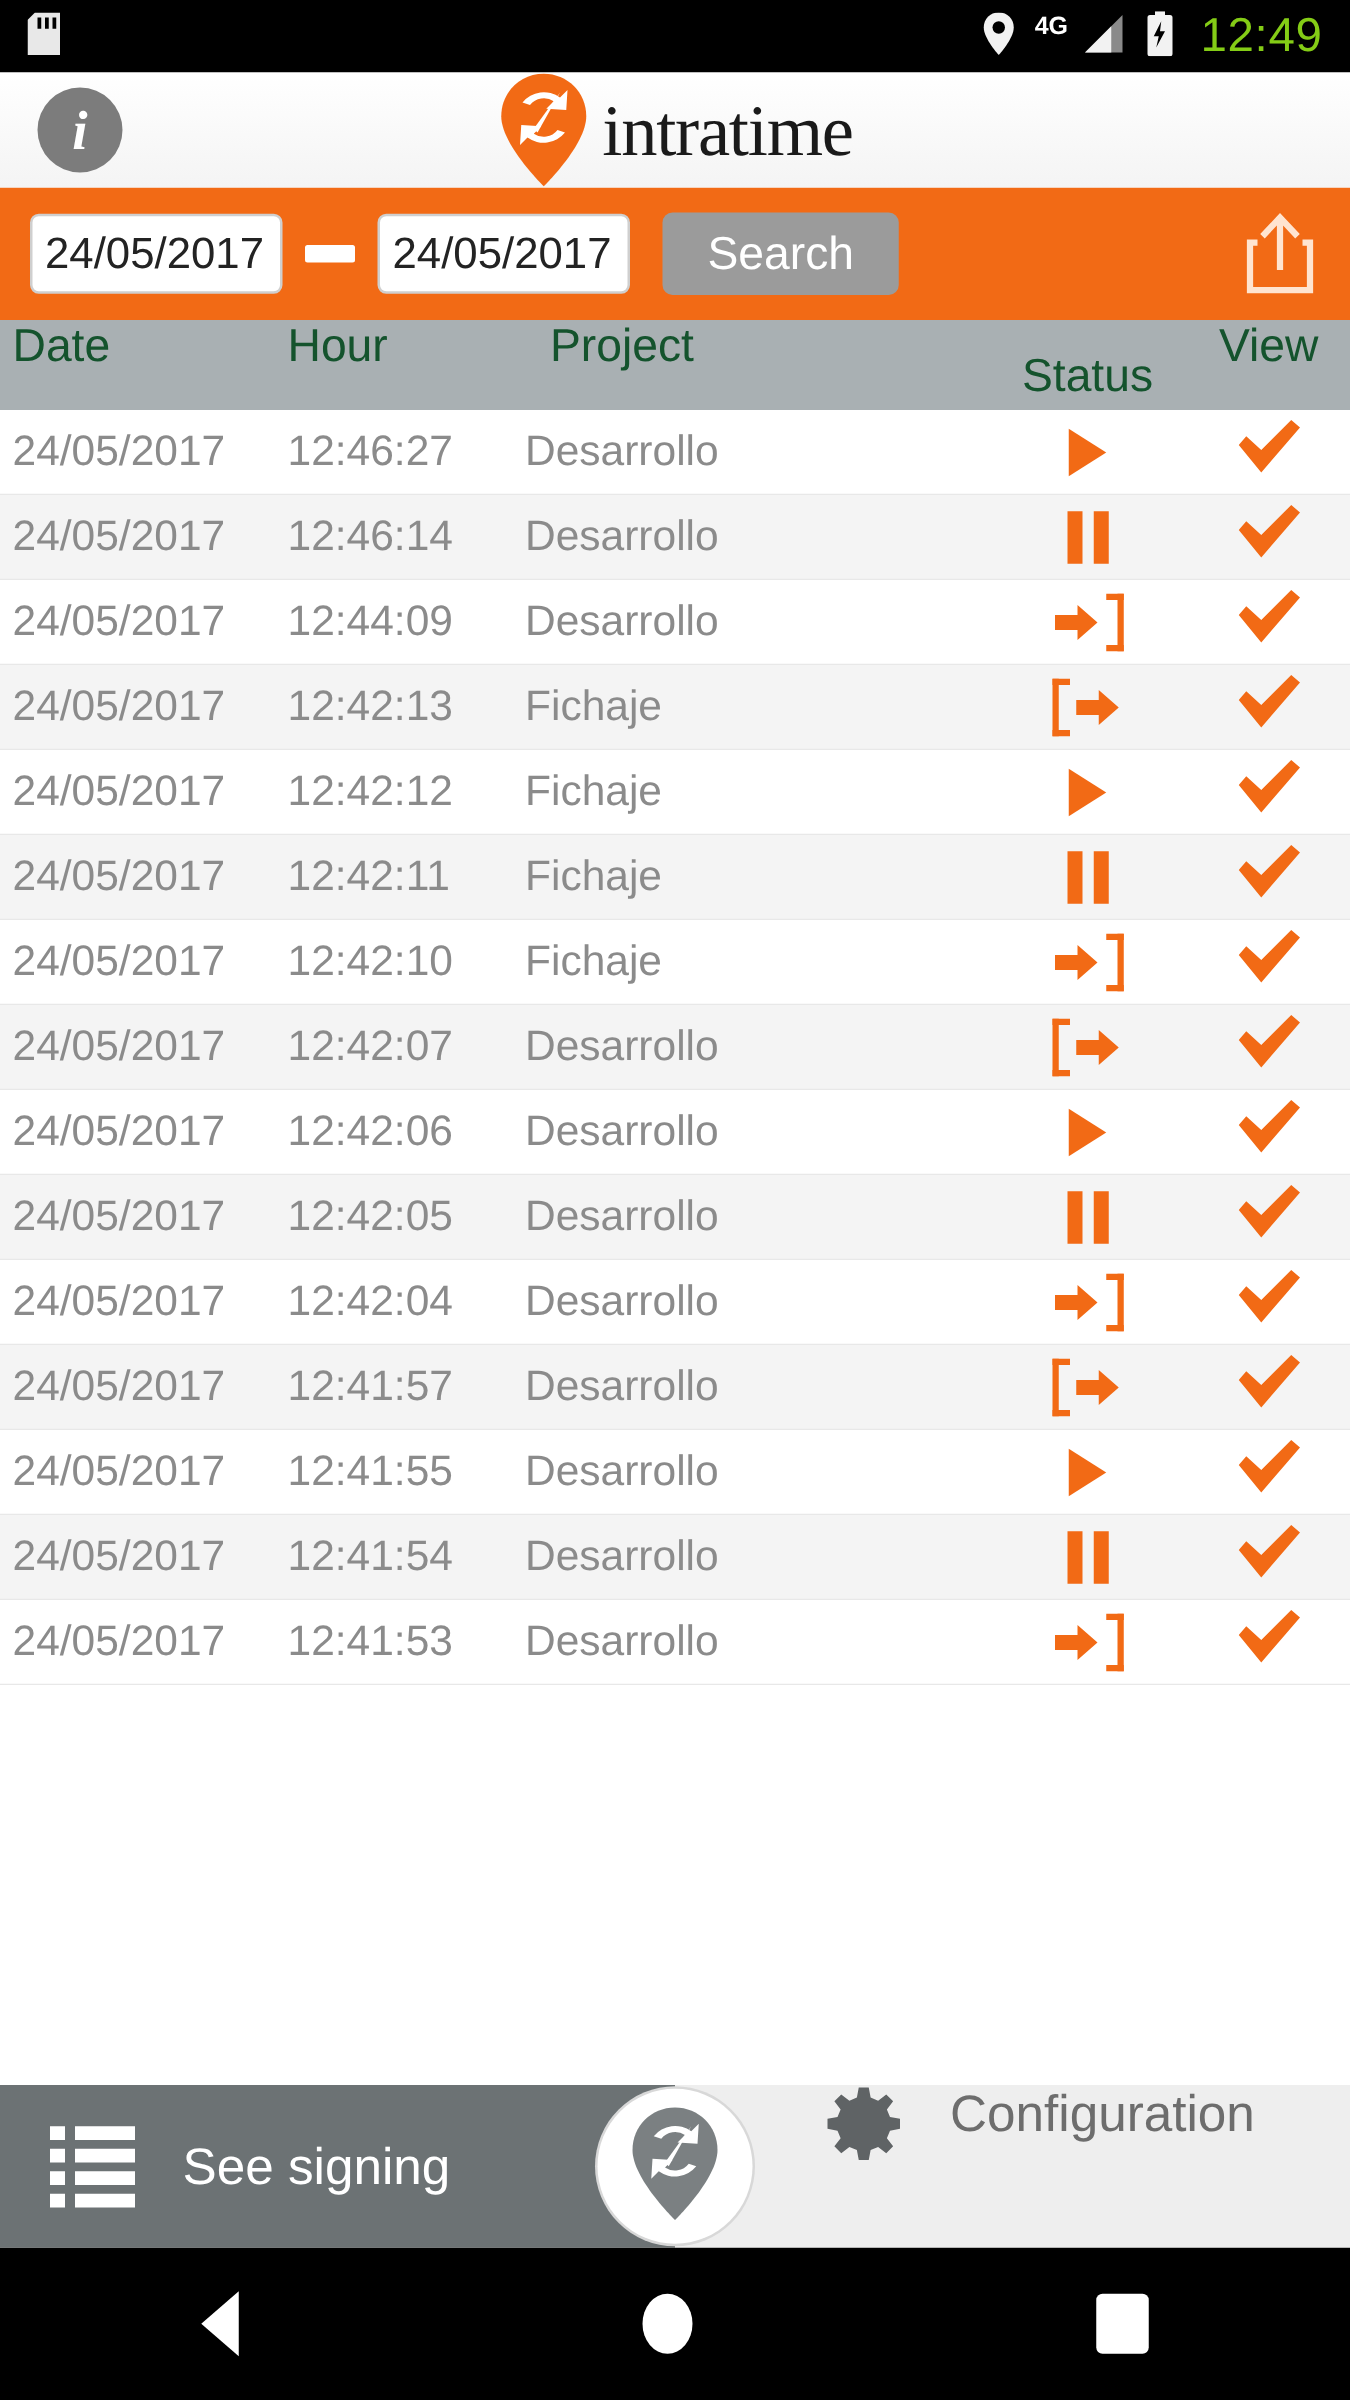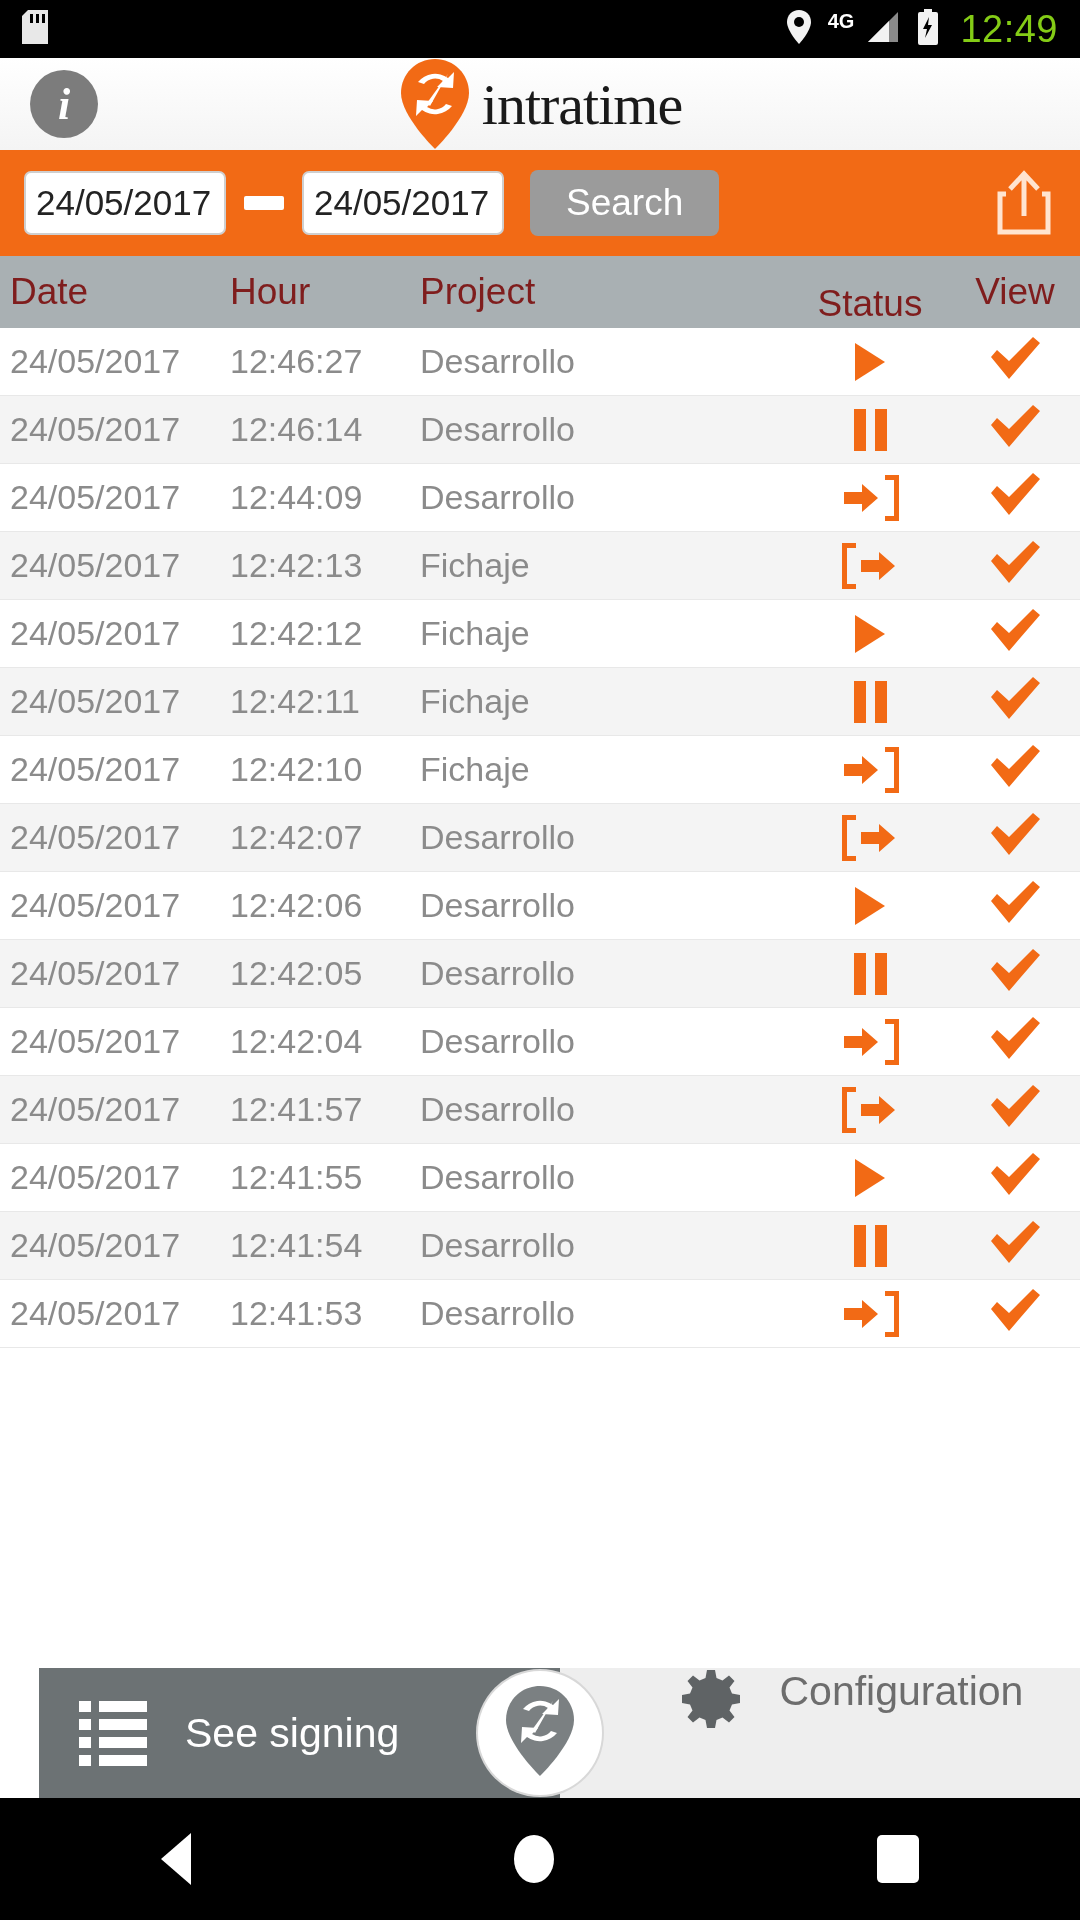--- a/index.html
+++ b/index.html
@@ -65,52 +65,52 @@
     height: 66px; padding: 0 36px; color: #ffffff; font-size: 37px;
     font-family: Liberation Sans, sans-serif; cursor: pointer;
   }
   .export-btn {
     margin-left: auto; width: 64px; height: 72px;
     display: flex; align-items: center; justify-content: center; cursor: pointer;
   }
 
   
   .thead {
-    flex: 0 0 72px; background: #a9b0b3; display: flex; align-items: center;
-    color: #7f1d1d; font-size: 37px;
+    flex: 0 0 72px; background: #a9b0b3; display: flex; 
+    color: #14532d; font-size: 37px;
   }
   .tbody { flex: 1 1 auto; background: #ffffff; overflow: hidden; }
   .row {
     height: 68px; display: flex; align-items: center;
     border-bottom: 1px solid #e8e8e8; color: #8b8b8b; font-size: 34px;
   }
   .row.alt { background: #f4f4f4; }
   .c-date  { width: 230px; padding-left: 10px; flex: 0 0 230px; }
   .c-hour  { width: 190px; flex: 0 0 190px; }
   .c-proj  { flex: 1 1 auto; }
   .c-stat  { width: 160px; flex: 0 0 160px; display: flex; align-items: center; justify-content: center; }
   .c-view  { width: 130px; flex: 0 0 130px; display: flex; align-items: center; justify-content: center; }
   .th-date { width: 230px; padding-left: 10px; flex: 0 0 230px; }
   .th-hour { width: 190px; flex: 0 0 190px; }
-  .th-proj { flex: 1 1 auto; }
+  .th-proj { flex: 1 1 auto; margin-left: 20px; }
   .th-stat { width: 160px; flex: 0 0 160px; text-align: center; margin-top: 24px; }
   .th-view { width: 130px; flex: 0 0 130px; text-align: center; }
 
   
   .ic-play { width: 0; height: 0; border-left: 30px solid #F26A15; border-top: 19px solid transparent; border-bottom: 19px solid transparent; }
   .ic-pause { display: flex; gap: 9px; }
   .ic-pause i { display: block; width: 12px; height: 42px; background: #F26A15; }
   .ic-out, .ic-in { display: flex; align-items: center; gap: 3px; }
   .brk { width: 14px; height: 46px; border: 5px solid #F26A15; }
   .brk.r { border-left: none; }
   .brk.l { border-right: none; }
 
   
   .spacer { flex: 1 1 auto; background: #ffffff; }
-  .bottomnav { flex: 0 0 130px; display: flex; position: relative; padding-left: 39px; }
+  .bottomnav { flex: 0 0 130px; display: flex; position: relative; }
   .nav-left {
     flex: 1 1 50%; background: #6c7274; display: flex; align-items: center;
     padding-left: 40px; gap: 38px; cursor: pointer;
   }
   .nav-right {
     flex: 1 1 50%; background: #eeeeee; display: flex; 
     padding-left: 120px; gap: 38px; cursor: pointer;
   }
   .nav-left .nav-label { color: #ffffff; font-size: 41px; }
   .nav-right .nav-label { color: #6d6d6d; font-size: 41px; }

